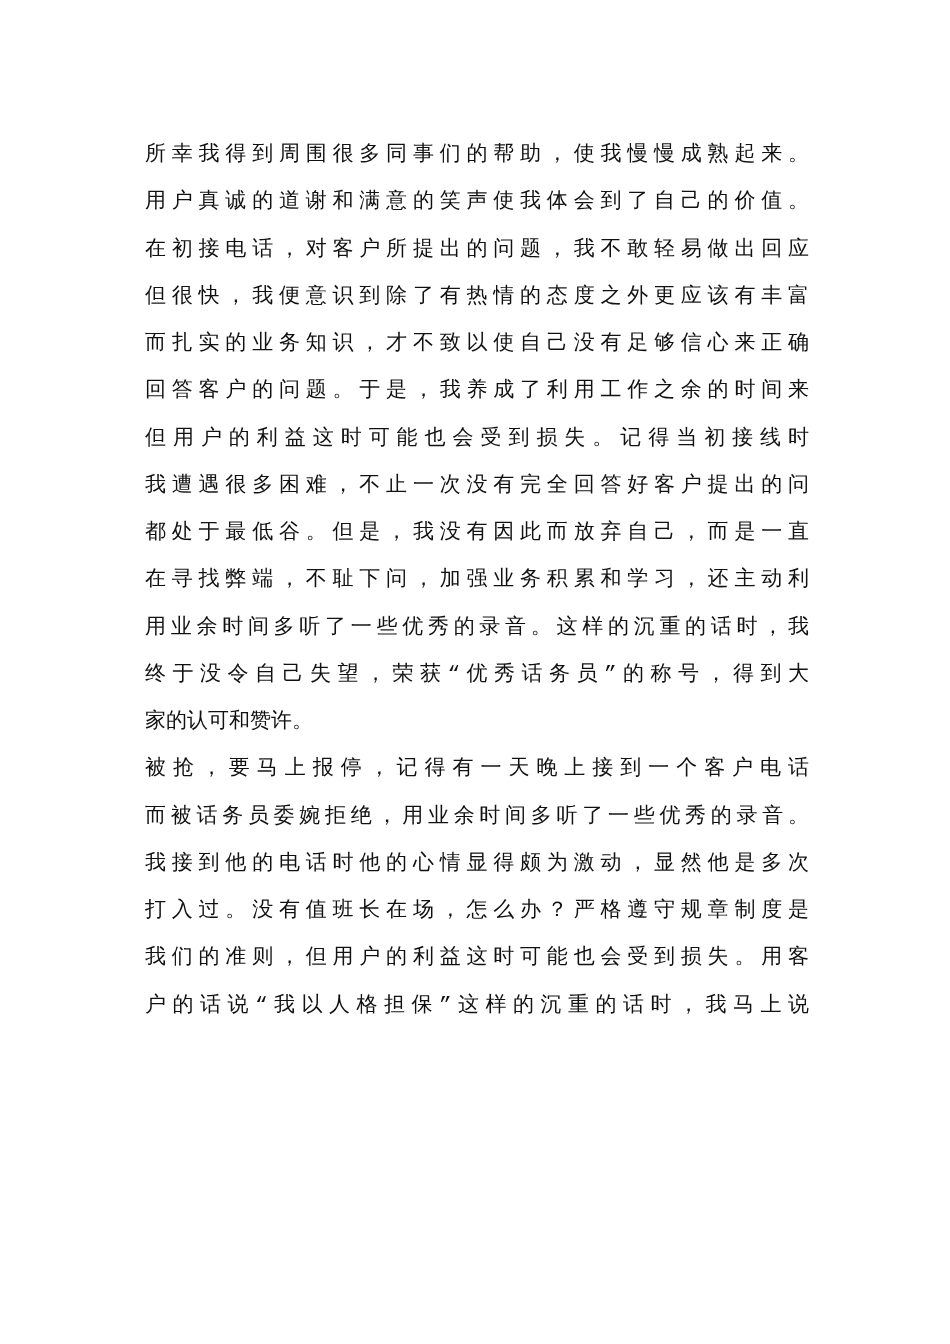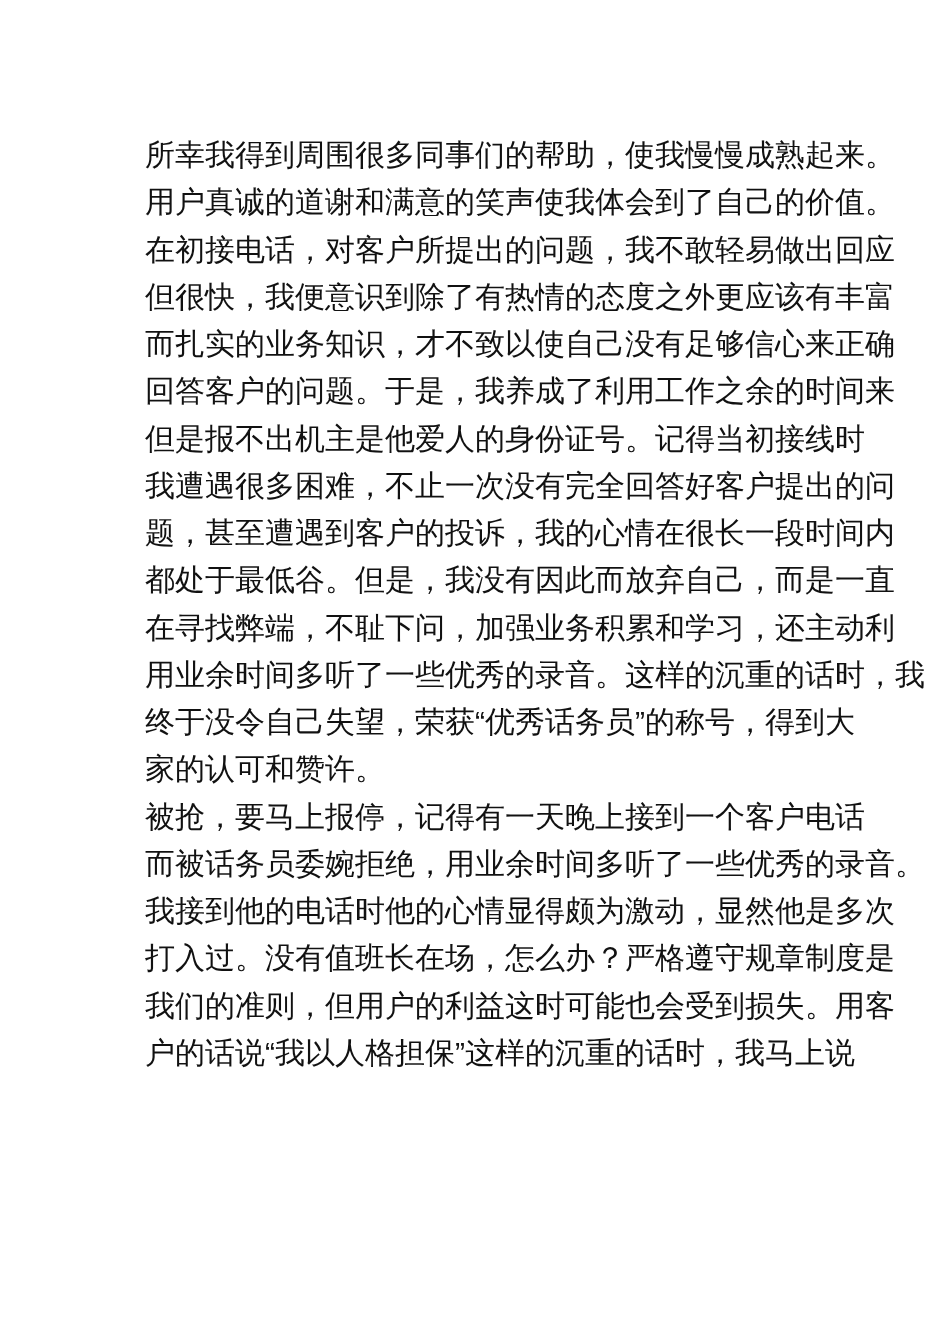--- a/index.html
+++ b/index.html
@@ -19,22 +19,22 @@
       top: 0;
       width: 950px;
       height: 1344px;
       background: #ffffff;
     }
     .body-text {
       position: absolute;
       left: 145px;
       top: 131px;
       width: 664px;
-      font-family: Liberation Sans, sans-serif;
-      font-size: 30px;
+      font-family: Liberation Mono, monospace;
+      font-size: 21px;
       color: #111111;
     }
     .line {
       display: block;
       height: 47.25px;
       line-height: 47.25px;
       white-space: nowrap;
       letter-spacing: 0px;
       text-align: justify;
       text-align-last: justify;
@@ -52,23 +52,22 @@
 <div class="page">
   <div class="body-text">
 
     <div>
       <span class="line">所幸我得到周围很多同事们的帮助，使我慢慢成熟起来。</span>
       <span class="line">用户真诚的道谢和满意的笑声使我体会到了自己的价值。</span>
       <span class="line">在初接电话，对客户所提出的问题，我不敢轻易做出回应</span>
       <span class="line">但很快，我便意识到除了有热情的态度之外更应该有丰富</span>
       <span class="line">而扎实的业务知识，才不致以使自己没有足够信心来正确</span>
       <span class="line">回答客户的问题。于是，我养成了利用工作之余的时间来</span>
-      <span class="line">但是报不出机主是他爱人的身份证号。记得当初接线时</span>
+      <span class="line">但用户的利益这时可能也会受到损失。记得当初接线时</span>
       <span class="line">我遭遇很多困难，不止一次没有完全回答好客户提出的问</span>
-      <span class="line">题，甚至遭遇到客户的投诉，我的心情在很长一段时间内</span>
       <span class="line">都处于最低谷。但是，我没有因此而放弃自己，而是一直</span>
       <span class="line">在寻找弊端，不耻下问，加强业务积累和学习，还主动利</span>
       <span class="line">用业余时间多听了一些优秀的录音。这样的沉重的话时，我</span>
       <span class="line">终于没令自己失望，荣获“优秀话务员”的称号，得到大</span>
       <span class="line last">家的认可和赞许。</span>
     </div>
 
     <div>
       <span class="line">被抢，要马上报停，记得有一天晚上接到一个客户电话</span>
       <span class="line">而被话务员委婉拒绝，用业余时间多听了一些优秀的录音。</span>

